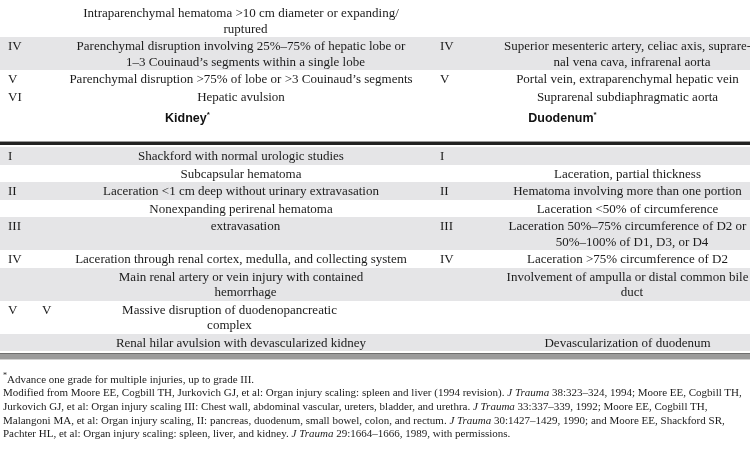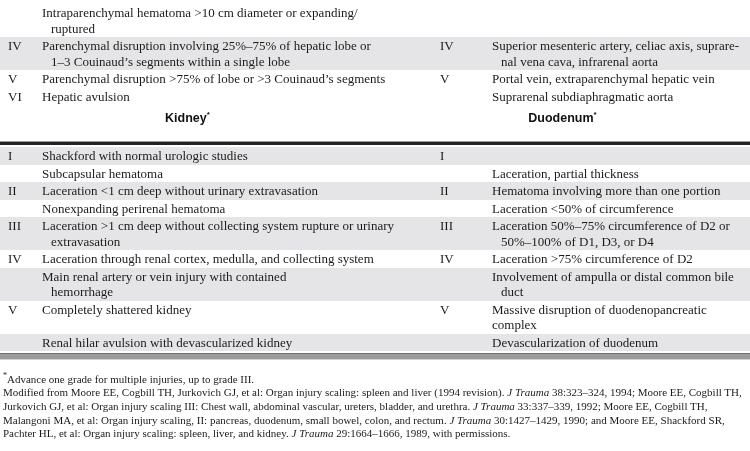--- a/index.html
+++ b/index.html
@@ -12,21 +12,21 @@
   .page { width: 750px; padding-top: 4px; box-sizing: border-box; }
 
   
   .row { display: flex; width: 750px; box-sizing: border-box; }
   .row.shaded { background: #e5e5e7; }
   .cell { box-sizing: border-box; font-size: 13px; line-height: 15.5px; padding-top: 1px; padding-bottom: 1px; }
   .gl { width: 42px;  padding-left: 8px;  flex: none; }
   .dl { width: 398px; flex: none; }
   .gr { width: 35px;  flex: none; }
   .dr { width: 275px; flex: none; padding-right: 4px; margin-left: 17px; }
-  .ln { white-space: nowrap; }
+  .ln { white-space: nowrap; text-align: center; }
   .ln.ind { padding-left: 9px; }
 
   
   .hdr-row { display: flex; width: 750px; padding: 5px 0 16px 0; }
   .hdr-cell {
     width: 375px; flex: none; text-align: center;
     font-family: "Liberation Sans", "DejaVu Sans", sans-serif;
     font-weight: bold; font-size: 12.5px; color: #111;
   }
   .hdr-cell sup { font-size: 8px; }
@@ -137,21 +137,20 @@
             <div class="ln">Nonexpanding perirenal hematoma</div>
           </div>
           <div class="cell gr"></div>
           <div class="cell dr">
             <div class="ln">Laceration &lt;50% of circumference</div>
           </div>
         </div>
         <div class="row shaded">
           <div class="cell gl">III</div>
           <div class="cell dl">
-            <div class="ln">Laceration &gt;1 cm deep without collecting system rupture or urinary</div>
             <div class="ln ind">extravasation</div>
           </div>
           <div class="cell gr">III</div>
           <div class="cell dr">
             <div class="ln">Laceration 50%–75% circumference of D2 or</div>
             <div class="ln ind">50%–100% of D1, D3, or D4</div>
           </div>
         </div>
         <div class="row">
           <div class="cell gl">IV</div>
@@ -170,23 +169,20 @@
             <div class="ln ind">hemorrhage</div>
           </div>
           <div class="cell gr"></div>
           <div class="cell dr">
             <div class="ln">Involvement of ampulla or distal common bile</div>
             <div class="ln ind">duct</div>
           </div>
         </div>
         <div class="row">
           <div class="cell gl">V</div>
-          <div class="cell dl">
-            <div class="ln">Completely shattered kidney</div>
-          </div>
           <div class="cell gr">V</div>
           <div class="cell dr">
             <div class="ln">Massive disruption of duodenopancreatic</div>
             <div class="ln">complex</div>
           </div>
         </div>
         <div class="row shaded">
           <div class="cell gl"></div>
           <div class="cell dl">
             <div class="ln">Renal hilar avulsion with devascularized kidney</div>

